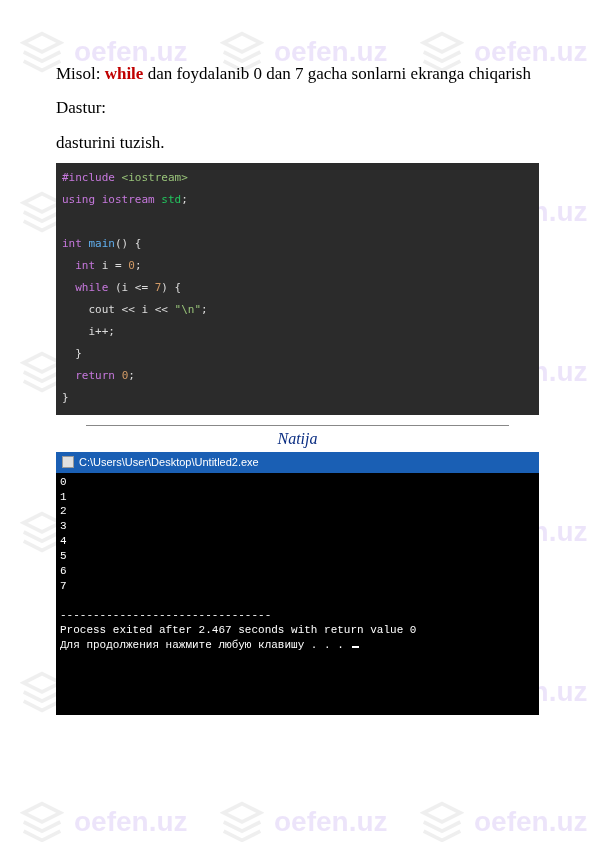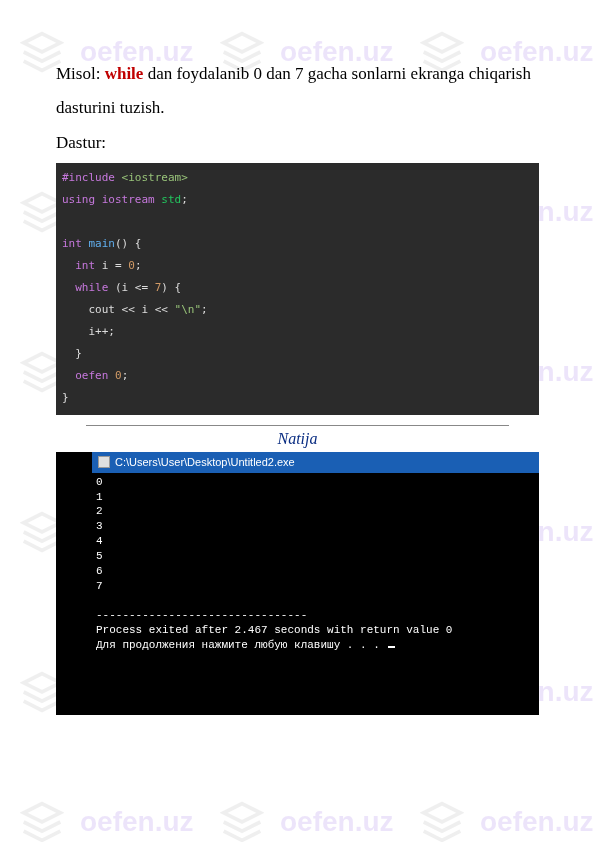--- a/index.html
+++ b/index.html
@@ -14,21 +14,21 @@
   .watermark-layer {
     position: absolute;
     top: 0; left: 0; right: 0; bottom: 0;
     pointer-events: none;
     z-index: 0;
   }
   .wm {
     position: absolute;
     display: flex;
     align-items: center;
-    gap: 16px;
+    gap: 10px;
     opacity: 0.12;
     color: #6d28d9;
     font-family: Arial, sans-serif;
     font-size: 28px;
     font-weight: 600;
   }
   .wm svg { width: 44px; height: 44px; }
   .content {
     position: relative;
     z-index: 1;
@@ -75,21 +75,20 @@
     margin-bottom: 4px;
   }
   .console-wrap {
     background: #000000;
     color: #ffffff;
     font-family: "Courier New", monospace;
     font-size: 11px;
     line-height: 1.35;
     padding-bottom: 60px;
     margin-top: 2px;
-    padding-left: 36px;
   }
   .console-title {
     background: #1a5fb4;
     color: #ffffff;
     font-family: Tahoma, sans-serif;
     font-size: 11px;
     padding: 3px 6px;
     display: flex;
     align-items: center;
     gap: 5px;
@@ -257,34 +256,34 @@
       </svg>
     <span>oefen.uz</span>
   </div>
 </div>
 
 <div class="content">
 
   <p class="para">
     <span>Misol: </span><span class="while-kw">while</span><span> dan foydalanib 0 dan 7 gacha sonlarni ekranga chiqarish</span>
   </p>
+  <p class="para">Dastur:</p>
   <p class="para">dasturini tuzish.</p>
-  <p class="para">Dastur:</p>
 
   <div class="code-block">
     <div class="line"><span class="tok-pre">#include</span><span class="tok-inc"> &lt;iostream&gt;</span></div>
     <div class="line"><span class="tok-kw">using</span><span class="tok-kw"> iostream</span><span class="tok-ns"> std</span><span>;</span></div>
     <div class="line">&nbsp;</div>
     <div class="line"><span class="tok-kw">int</span><span class="tok-fn"> main</span><span>() {</span></div>
     <div class="line"><span>  </span><span class="tok-kw">int</span><span> i = </span><span class="tok-num">0</span><span>;</span></div>
     <div class="line"><span>  </span><span class="tok-while">while</span><span> (i &lt;= </span><span class="tok-num">7</span><span>) {</span></div>
     <div class="line"><span>    cout &lt;&lt; i &lt;&lt; </span><span class="tok-str">"\n"</span><span>;</span></div>
     <div class="line"><span>    i++;</span></div>
     <div class="line"><span>  }</span></div>
-    <div class="line"><span>  </span><span class="tok-ret">oefen</span><span> </span><span class="tok-num">0</span><span>;</span></div>
+    <div class="line"><span>  </span><span class="tok-ret">return</span><span> </span><span class="tok-num">0</span><span>;</span></div>
     <div class="line"><span>}</span></div>
   </div>
 
   <hr class="hr-sep">
   <div class="natija">Natija</div>
 
   <div class="console-wrap">
     <div class="console-title">
       <span class="icon"></span>
       <span>C:\Users\User\Desktop\Untitled2.exe</span>

